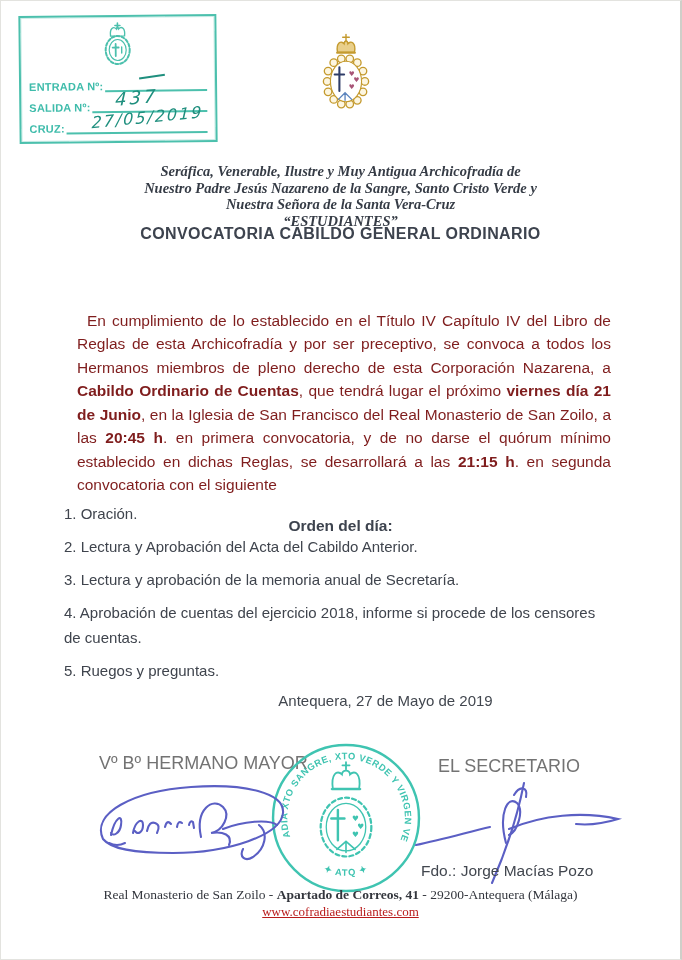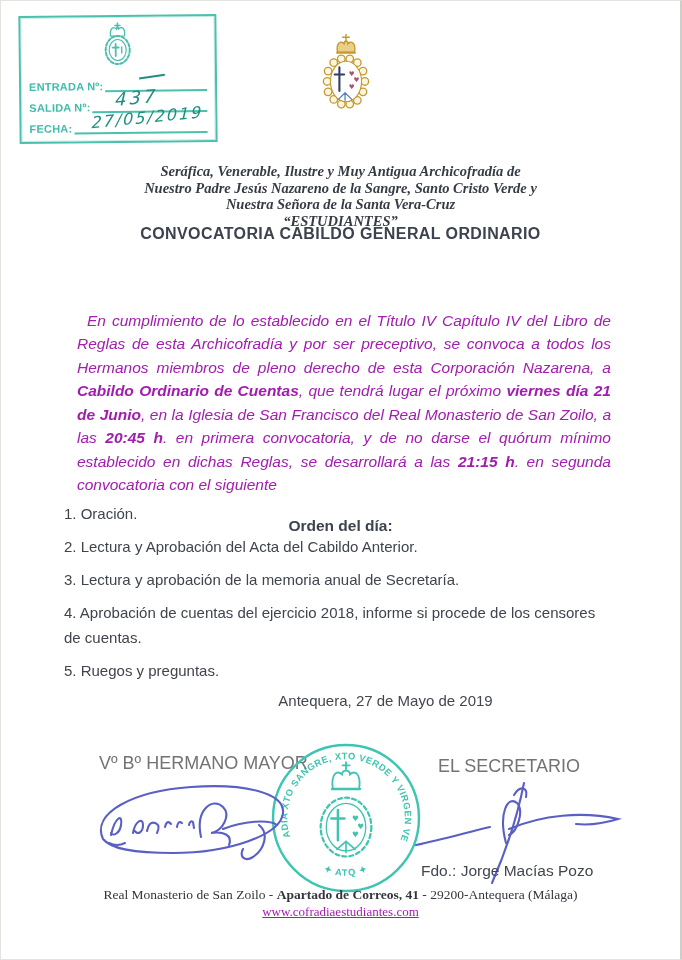--- a/index.html
+++ b/index.html
@@ -34,22 +34,22 @@
     font-size:14.5px;line-height:16.5px;color:#363c46;margin-top:44px;
   }
   
   .doc-title{
     position:absolute;left:0;top:224px;width:100%;text-align:center;
     font-size:16px;font-weight:bold;letter-spacing:.4px;color:#3d434e;
   }
   
   .body-par{
     position:absolute;left:76px;top:292px;width:534px;
-    font-size:15.5px;font-style:italic;line-height:23.5px;
-    text-align:justify;text-indent:10px;color:#a21caf;
+    font-size:15.5px;line-height:23.5px;
+    text-align:justify;text-indent:10px;color:#7f1d1d;
   }
   .body-par .b{font-weight:bold;}
   
   .agenda-heading{
     position:absolute;left:0;top:468px;width:100%;text-align:center;
     font-size:15.5px;font-weight:bold;color:#3d434e;margin-top:48px;
   }
   .agenda{position:absolute;left:63px;top:501px;width:548px;}
   .agenda-item{font-size:15px;line-height:24.5px;margin-bottom:8.5px;color:#3f444d;}
   
@@ -66,21 +66,21 @@
   .sig-svg.left{left:72px;top:772px;}
   .sig-svg.right{left:413px;top:768px;}
   .sig-name{position:absolute;font-size:15.5px;color:#42474f;white-space:nowrap;}
   .sig-name.left{left:95px;top:858px;}
   .sig-name.right{left:420px;top:861px;}
   
   .footer{
     position:absolute;left:0;top:885px;width:100%;text-align:center;
     font-family:"Liberation Serif",serif;font-size:13.5px;color:#33363d;line-height:17px;
   }
-  .footer .url{color:#a21caf;text-decoration:underline;font-size:13px;}
+  .footer .url{color:#b91c1c;text-decoration:underline;font-size:13px;}
 </style>
 </head>
 <body>
 
 <div class="page">
 
   <div class="reg-stamp">
     <svg class="reg-emblem" width="42" height="50" viewBox="0 0 42 50">
       <g fill="none" stroke="#4cc0ad" stroke-width="1.6" stroke-linecap="round">
         <path d="M21 2 v5 M18.5 4.5 h5"></path>
@@ -95,21 +95,21 @@
       <span class="reg-label">ENTRADA Nº:</span>
       <span class="reg-line"></span>
       <span class="hand-dash" style="right:42px;top:-4px;"></span>
     </div>
     <div class="reg-row">
       <span class="reg-label">SALIDA Nº:</span>
       <span class="reg-line"></span>
       <span class="hand" style="left:86px;top:-14px;font-size:18px;letter-spacing:3px;">437</span>
     </div>
     <div class="reg-row">
-      <span class="reg-label">FECHA:</span>
+      <span class="reg-label">CRUZ:</span>
       <span class="reg-line"></span>
       <span class="hand" style="left:62px;top:-14px;font-size:16px;letter-spacing:2px;">27/05/2019</span>
     </div>
   </div>
 
   <svg class="gold-emblem" width="66" height="84" viewBox="0 0 70 86">
     <g fill="none" stroke="#c49a2e" stroke-width="1.5" stroke-linecap="round">
       <path d="M35 2 v7 M31.5 5 h7"></path>
       <path d="M26 21 C24 11 30 8 33 12 C33.5 8 36.5 8 37 12 C40 8 46 11 44 21 Z" fill="#e9cf8a"></path>
       <path d="M25.5 21.5 h19" stroke-width="2"></path>

